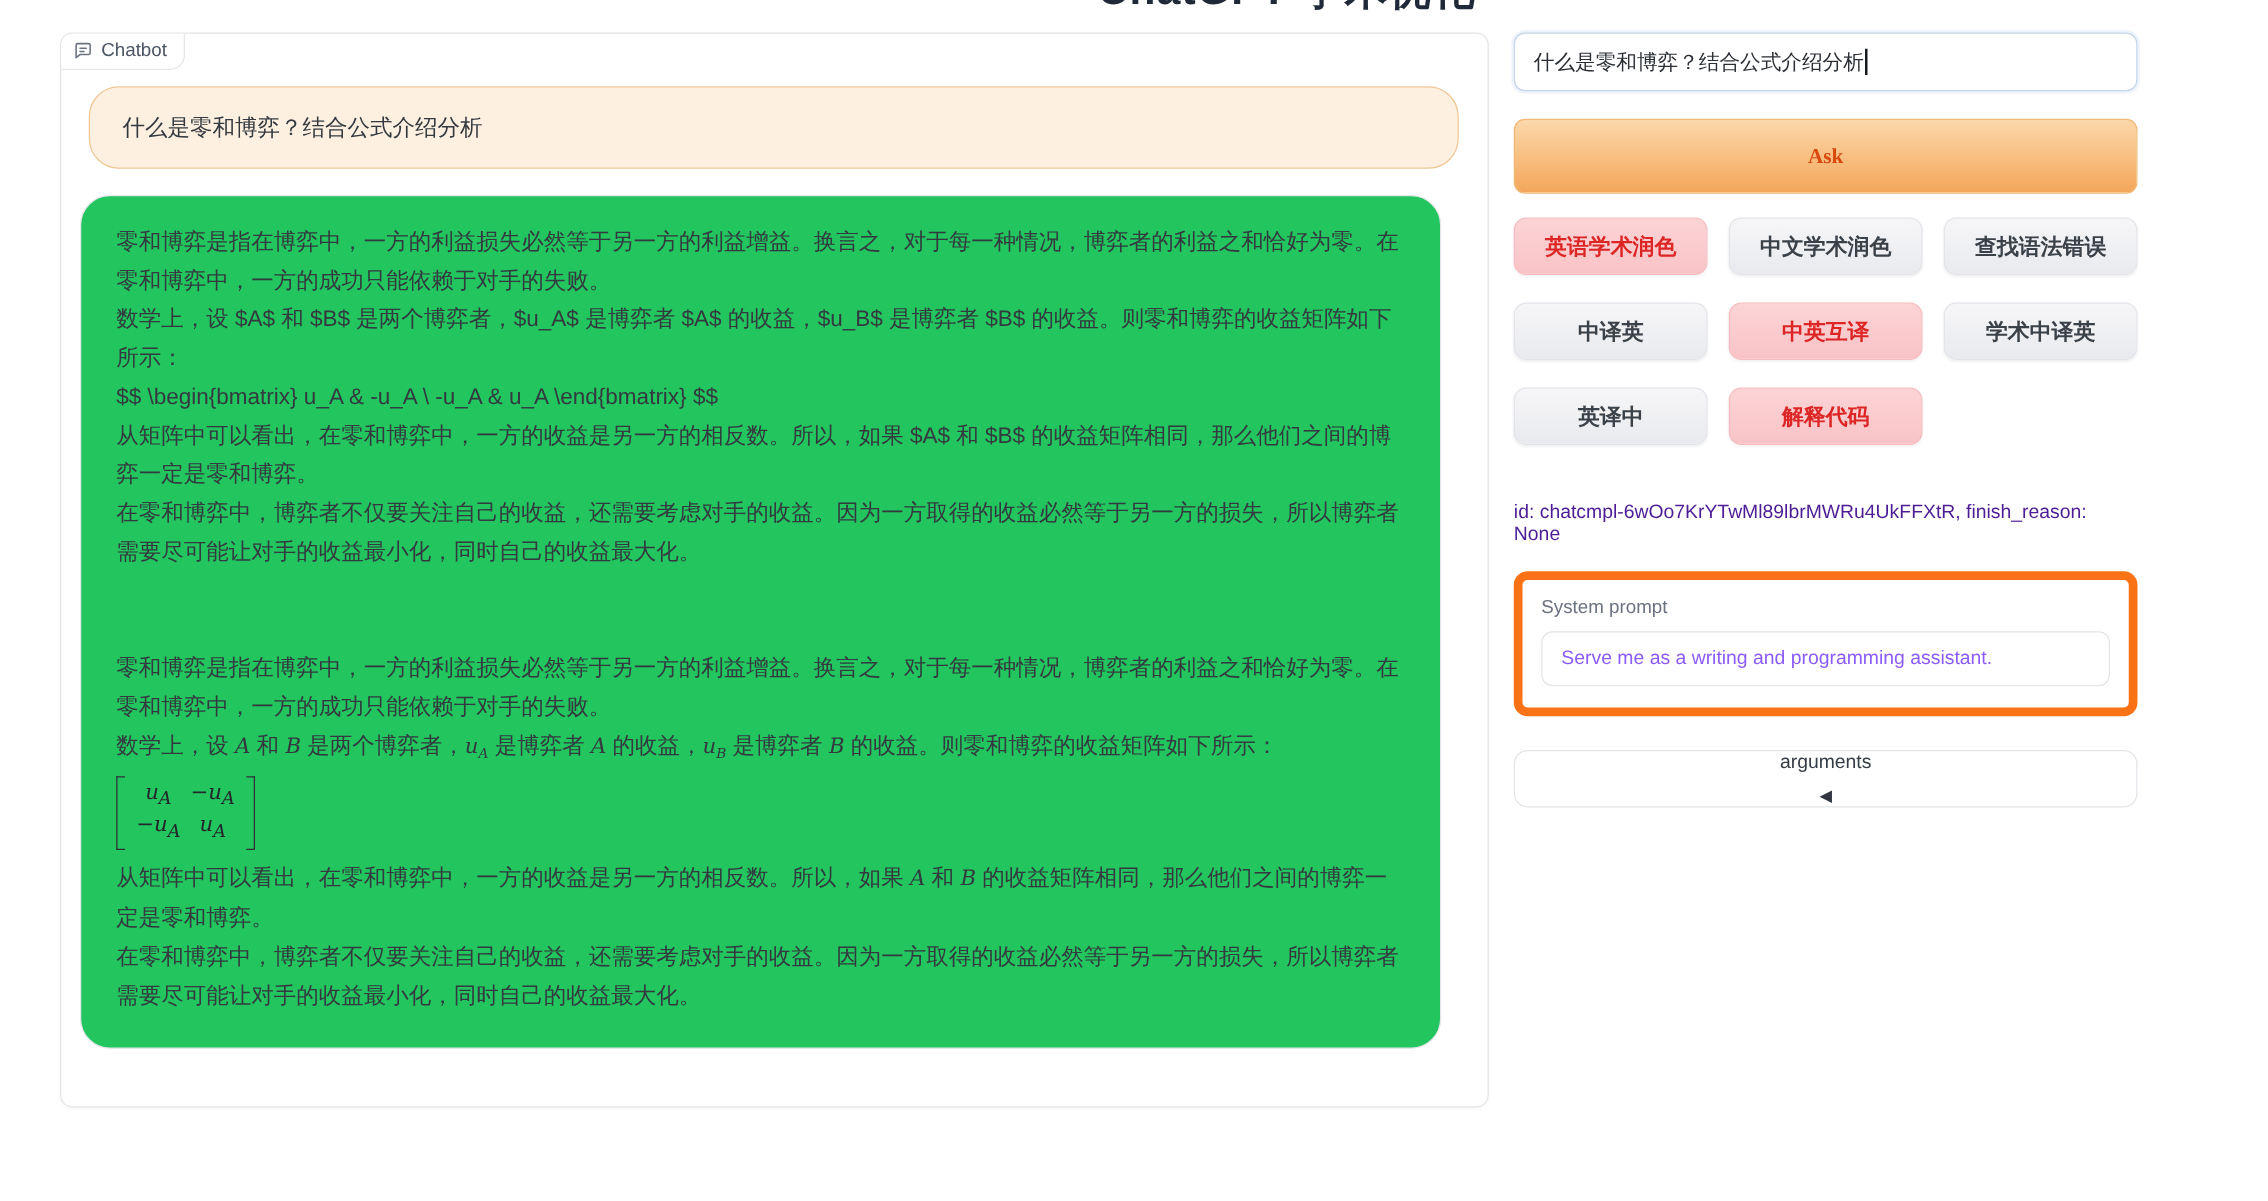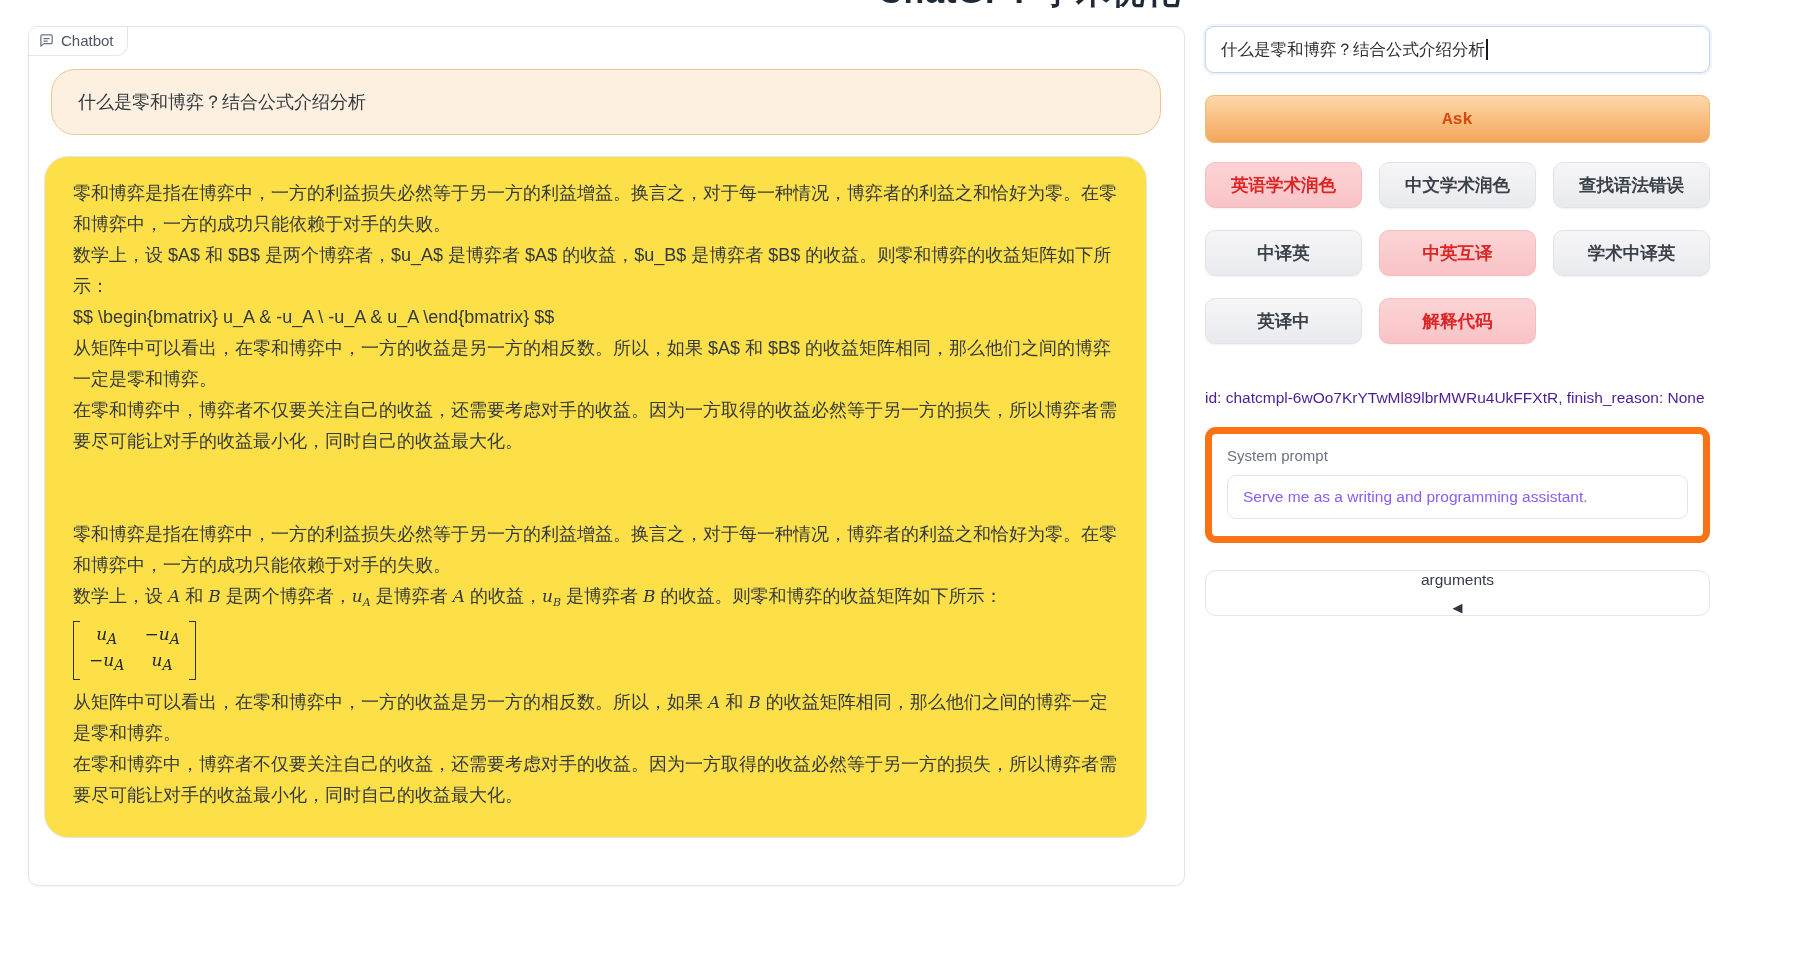--- a/index.html
+++ b/index.html
@@ -33,20 +33,21 @@
   }
   
   .chat-panel {
     position: relative;
     width: 1157px;
     height: 860px;
     background: #ffffff;
     border: 1px solid #e3e5e8;
     border-radius: 10px;
     box-shadow: 0 1px 3px rgba(0,0,0,.04);
+    margin-left: 20px;
   }
   .chat-label {
     position: absolute;
     top: 0; left: 0;
     display: inline-flex;
     align-items: center;
     gap: 7px;
     padding: 5px 13px 6px 10px;
     background: #ffffff;
     border-right: 1px solid #e3e5e8;
@@ -62,21 +63,21 @@
     background: #fdf0e0;
     border: 1.5px solid #eec795;
     border-radius: 24px;
     padding: 18px 26px;
     font-size: 18px;
     line-height: 28px;
     color: #33393f;
   }
   .bot-bubble {
     margin: 21px 21px 0 0;
-    background: #fde047;
+    background: #22c55e;
     border: 1px solid #e4e6e9;
     border-radius: 24px;
     padding: 21px 28px 26px 28px;
     font-size: 18px;
     line-height: 31px;
     color: #33393f;
   }
   .bot-para2 { margin-top: 62px; }
   
   .mi {
@@ -97,21 +98,21 @@
     font-style: italic;
     font-size: 17px;
     color: #23272c;
   }
   .bracket { width: 7px; }
   .bracket.left  { border-left: 1.7px solid #2d3136; border-top: 1.7px solid #2d3136; border-bottom: 1.7px solid #2d3136; }
   .bracket.right { border-right: 1.7px solid #2d3136; border-top: 1.7px solid #2d3136; border-bottom: 1.7px solid #2d3136; }
   .matrix-grid {
     display: grid;
     grid-template-columns: auto auto;
-    column-gap: 20px;
+    column-gap: 8px;
     padding: 3px 9px;
     text-align: center;
     line-height: 21px;
   }
   
   .side { width: 505px; display: flex; flex-direction: column; }
   .query-input {
     height: 47px;
     background: #fff;
     border: 1px solid #c6d5e8;
@@ -128,32 +129,32 @@
   }
   .caret {
     display: inline-block;
     width: 2px; height: 21px;
     background: #15181c;
     margin-left: 1px;
     vertical-align: -4px;
   }
   .ask-btn {
     margin-top: 22px;
-    height: 48px;
+    height: 60px;
     border: 1px solid #f1b977;
     border-radius: 9px;
     background: linear-gradient(180deg, #fcd8ab 0%, #f8bd7d 55%, #f3a65b 100%);
     color: #d9480f;
     font-weight: 700;
     font-size: 17px;
     display: flex;
     align-items: center;
     justify-content: center;
     cursor: pointer;
-    font-family: Liberation Mono, monospace;
+    font-family: Liberation Serif, serif;
   }
   .quick-grid {
     margin-top: 19px;
     display: grid;
     grid-template-columns: 1fr 1fr 1fr;
     column-gap: 17px;
     row-gap: 22px;
   }
   .qbtn {
     height: 46px;

